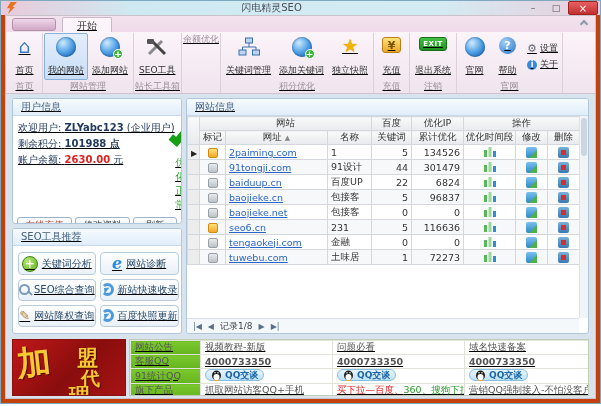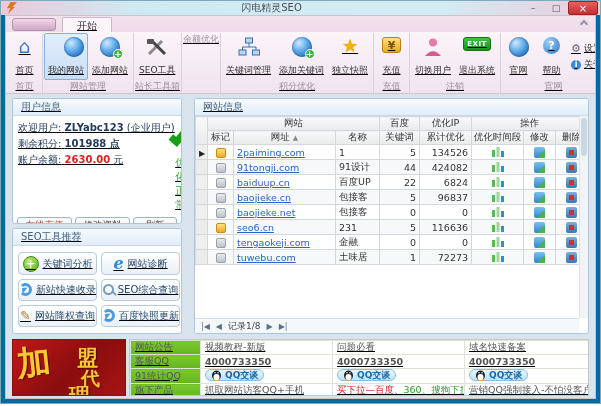--- a/index.html
+++ b/index.html
@@ -1,19 +1,19 @@
 <!DOCTYPE html>
 <html><head>
 <meta charset="utf-8">
 <style>
   * { box-sizing: border-box; margin: 0; padding: 0; }
   html,body { width:601px; height:406px; }
   body { font-family:"DejaVu Sans", sans-serif; font-size:10px; overflow:hidden; }
 
-  .win { width:601px; height:404px; border:1px solid #7fa8bd; background:#0369a1; display:flex; flex-direction:column; }
+  .win { width:601px; height:404px; border:1px solid #7fa8bd; background:#c2410c; display:flex; flex-direction:column; }
 
   
   .titlebar { height:18px; display:flex; align-items:center; padding:0 2px 0 5px;
     background:linear-gradient(90deg,#e9c9da 0%,#cfe9f2 22%,#d3ecf4 72%,#e9cddc 100%); }
   .app-ico { width:11px; height:12px; background:#e8731f; clip-path:polygon(42% 0,100% 0,58% 42%,80% 42%,18% 100%,38% 52%,8% 52%); margin-right:4px; }
   .title { flex:1; text-align:center; font-size:10px; color:#4a4a55; }
   .wctl { display:flex; gap:1px; }
   .wbtn { width:22px; height:14px; display:flex; align-items:center; justify-content:center; font-size:9px; color:#555; }
   .wbtn.close { width:30px; background:linear-gradient(#e86060,#c23030); color:#fff; border:1px solid #a02020; border-radius:2px; font-size:10px; }
 
@@ -25,21 +25,21 @@
   .appmenu { width:44px; height:13px; margin:0 6px 1px 2px; border:1px solid #b492ac; border-radius:3px;
     background:linear-gradient(#f0d8ea,#cfa6c5); }
   .tab { height:15px; padding:1px 14px 0; background:#fbf4f9; border:1px solid #c9b8c6; border-bottom:none; border-radius:2px 2px 0 0; color:#333; font-size:10px; }
   .chev { position:absolute; right:8px; top:5px; width:6px; height:6px; border-left:2px solid #8a9aa8; border-top:2px solid #8a9aa8; transform:rotate(45deg); }
 
   
   .ribbon { height:62px; display:flex; background:linear-gradient(#fbf4f9,#f0e4ee); border-bottom:1px solid #cfc3ce; padding:1px 1px 0; overflow:hidden; }
   .rgroup { display:flex; flex-direction:column; border-right:1px solid #ddd0da; padding:0 1px; }
   .rbtns { flex:1; display:flex; align-items:stretch; }
   .rbtn { display:flex; flex-direction:column; align-items:center; justify-content:space-between; padding:3px 3px 2px; min-width:33px; font-size:9px; color:#333; border:1px solid transparent; border-radius:2px; white-space:nowrap; }
-  .rbtn.active { background:linear-gradient(#e3eefb,#c9def6); border-color:#8ab0d8;align-items:flex-end; }
+  .rbtn.active { background:linear-gradient(#e3eefb,#c9def6); border-color:#8ab0d8; }
   .rglabel { height:13px; font-size:9px; color:#9b8e9b; text-align:center; line-height:13px; white-space:nowrap; }
   .rstack { display:flex; flex-direction:column; justify-content:center; gap:3px; padding:0 3px; }
   .rsmall { display:flex; align-items:center; gap:3px; font-size:9px; color:#333; white-space:nowrap; }
 
   
   .ic { display:inline-flex; align-items:center; justify-content:center; }
   .ic-home { font-size:19px; line-height:19px; color:#3a78c8; }
   .ic-globe { position:relative; width:20px; height:20px; border-radius:50%;
     background:radial-gradient(circle at 35% 30%, #cfeafc, #5aa8e8 45%, #1d66b8 85%); box-shadow:inset 0 0 2px #0a4a90; }
   .badge-plus { position:absolute; right:-3px; bottom:-2px; width:10px; height:10px; border-radius:50%; background:#3db53d; border:1px solid #fff; color:#fff; font-size:9px; line-height:8px; text-align:center; font-weight:bold; }
@@ -52,21 +52,21 @@
   .ic-plus-circle { width:16px; height:16px; border-radius:50%; background:radial-gradient(circle at 35% 30%,#b8e878,#58b018); border:1px solid #3f8a10; color:#ffe; font-weight:bold; font-size:12px; }
   .ic-ie { font-family:"DejaVu Serif", serif; font-style:italic; font-weight:bold; font-size:16px; color:#2a8ae0; line-height:14px; }
   .ic-mag { position:relative; width:11px; height:11px; border:2px solid #7a9ab8; border-radius:50%; }
   .ic-mag::after { content:""; position:absolute; width:6px; height:2px; background:#7a9ab8; transform:rotate(45deg); right:-5px; bottom:-1px; }
   .ic-refresh { position:relative; width:13px; height:13px; border-radius:50%; border:3px solid #4a9ae0; border-left-color:transparent; }
   .ic-refresh::after { content:""; position:absolute; left:-4px; top:-2px; border:4px solid transparent; border-right-color:#4a9ae0; transform:rotate(40deg); }
   .ic-pencil { font-size:13px; color:#b08030; }
   .checkmark { display:inline-block; width:11px; height:24px; border-right:7px solid #17a017; border-bottom:7px solid #17a017; transform:rotate(40deg); }
 
   
-  .content { height:244px; display:flex; gap:12px; padding:4px 6px; background:#d9e3ed; }
+  .content { height:244px; display:flex; gap:4px; padding:4px 6px; background:#d9e3ed; }
   .panel { background:#fff; border:1px solid #aec7dc; border-radius:3px; overflow:hidden; display:flex; flex-direction:column; }
   .phead { height:17px; line-height:16px; padding-left:8px; font-size:10px; color:#44607e;
     background:linear-gradient(#f6fbff,#e0edf9); border-bottom:1px solid #c8daea; flex:none; }
 
   .sidebar { width:170px; display:flex; flex-direction:column; gap:4px; }
   .user-panel { height:126px; }
   .ubody { flex:1; display:flex; padding:4px 5px 2px; }
   .ucol { flex:1; }
   .urow { height:16px; line-height:16px; color:#223a5e; white-space:nowrap; }
   .uval { font-weight:bold;margin-top:11px; }
@@ -223,27 +223,20 @@
               <div class="rbtn">
                 <span class="ic ic-money">¥</span>
                 <span>充值</span>
               </div>
             </div>
             <div class="rglabel">充值</div>
           </div>
           <div class="rgroup">
             <div class="rbtns">
               <div class="rbtn">
-                <svg width="20" height="20">
-                  <circle cx="10" cy="5.5" r="4" fill="#e87aa8"></circle>
-                  <path d="M2 19 Q10 9.5 18 19 Z" fill="#d85890"></path>
-                </svg>
-                <span>切换用户</span>
-              </div>
-              <div class="rbtn">
                 <span class="ic ic-exit">EXIT</span>
                 <span>退出系统</span>
               </div>
             </div>
             <div class="rglabel">注销</div>
           </div>
           <div class="rgroup">
             <div class="rbtns">
               <div class="rbtn">
                 <span class="ic ic-globe"></span>
@@ -310,26 +303,26 @@
             <div class="seo-grid" id="seo-grid">
                 <div class="seo-btn">
                   <span class="ic ic-plus-circle">+</span>
                   <span>关键词分析</span>
                 </div>
                 <div class="seo-btn">
                   <span class="ic ic-ie">e</span>
                   <span>网站诊断</span>
                 </div>
                 <div class="seo-btn">
+                  <span class="ic ic-mag"></span>
+                  <span>SEO综合查询</span>
+                </div>
+                <div class="seo-btn">
                   <span class="ic ic-refresh"></span>
                   <span>新站快速收录</span>
-                </div>
-                <div class="seo-btn">
-                  <span class="ic ic-mag"></span>
-                  <span>SEO综合查询</span>
                 </div>
                 <div class="seo-btn">
                   <span class="ic ic-pencil">✎</span>
                   <span>网站降权查询</span>
                 </div>
                 <div class="seo-btn">
                   <span class="ic ic-refresh"></span>
                   <span>百度快照更新</span>
                 </div>
               </div>
@@ -386,21 +379,21 @@
                           </svg></span></td>
                       <td class="cicon"><span class="cell-ic edit"></span></td>
                       <td class="cicon"><span class="cell-ic del"></span></td>
                     </tr>
                     <tr class="alt">
                       <td class="mcell"><span class="rowmark"></span></td>
                       <td class="cicon"><span class="mark g"></span></td>
                       <td><span class="domain">91tongji.com</span></td>
                       <td>91设计</td>
                       <td class="num">44</td>
-                      <td class="num">424082</td>
+                      <td class="num">301479</td>
                       <td class="cicon"><span><svg width="14" height="12">
                             <rect x="1" y="5" width="3" height="7" fill="#58b858"></rect>
                             <rect x="5.5" y="2" width="3" height="10" fill="#9ad89a"></rect>
                             <rect x="10" y="6" width="3" height="6" fill="#2e8fd0"></rect>
                           </svg></span></td>
                       <td class="cicon"><span class="cell-ic edit"></span></td>
                       <td class="cicon"><span class="cell-ic del"></span></td>
                     </tr>
                     <tr>
                       <td class="mcell"><span class="rowmark"></span></td>

